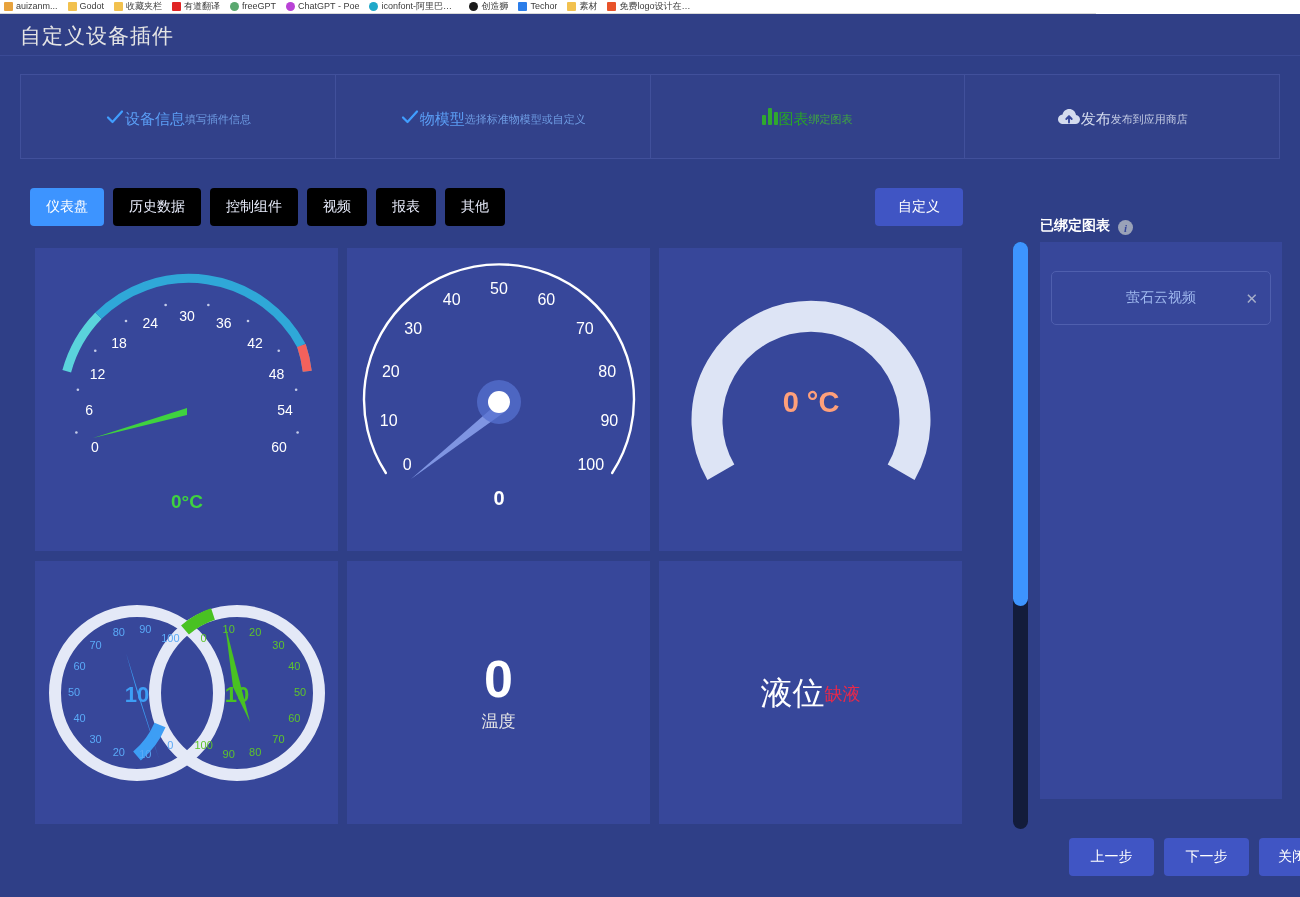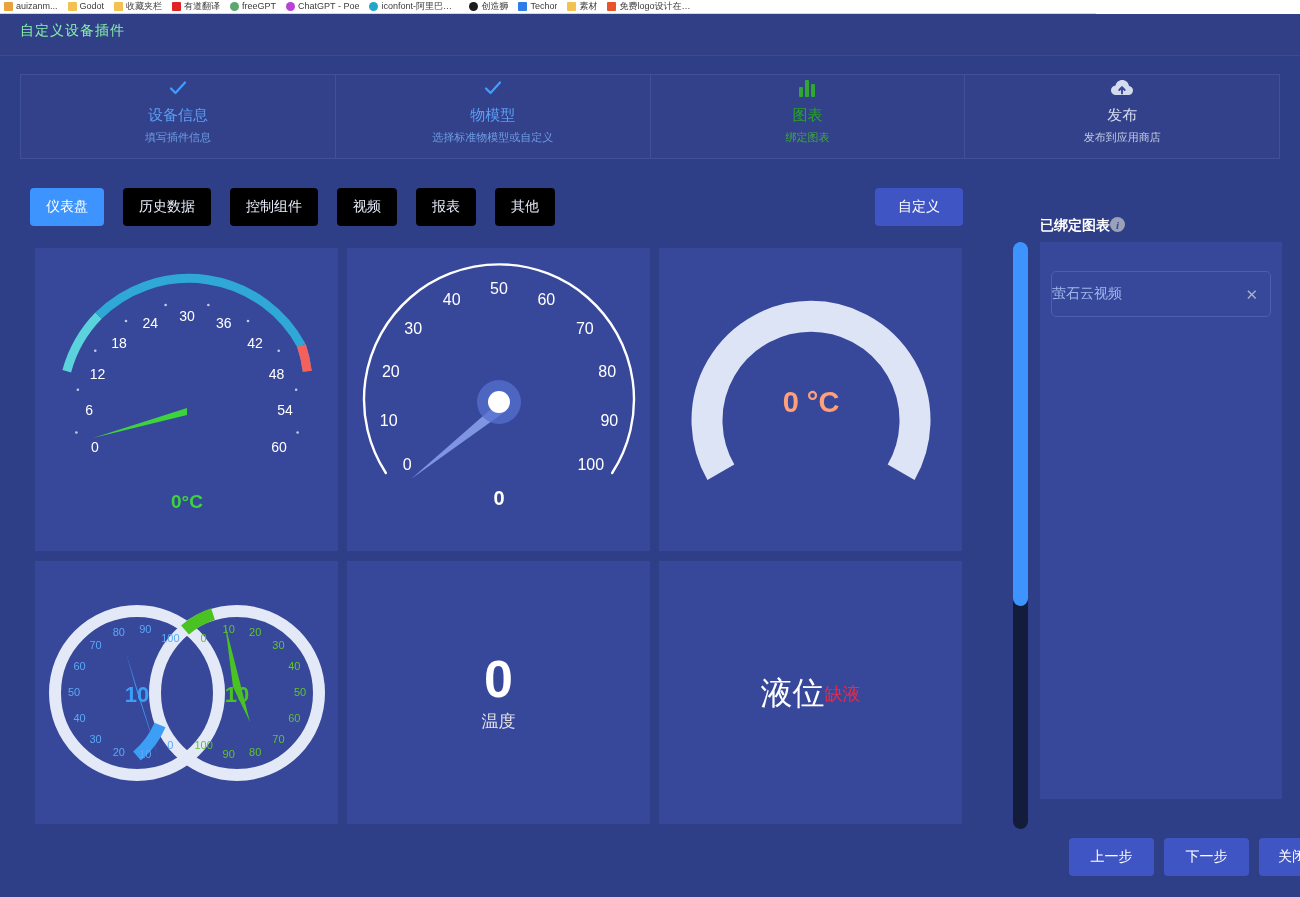--- a/index.html
+++ b/index.html
@@ -37,34 +37,34 @@
     width: 1300px; height: 883px;
     background: #2f3f87;
   }
   #app-header {
     position: absolute; left: 0; top: 0; width: 1300px; height: 42px;
     background: #303f86;
     border-bottom: 1px solid #3a4a95;
   }
   #app-title {
     position: absolute; left: 20px; top: 8px;
-    font-size: 14px; color: #86efac; letter-spacing: 1px;
+    font-size: 21px; color: #e5e5e5; letter-spacing: 1px;
   }
 
   
   #steps {
     position: absolute; left: 20px; top: 60px;
     width: 1260px; height: 85px;
     display: flex;
     border: 1px solid #41509b;
     background: #32418a;
   }
   .step {
     flex: 1 1 0; position: relative;
-    display: flex; flex-direction: column; align-items: center; 
+    display: flex; flex-direction: row; align-items: center; justify-content: center;
     border-right: 1px solid #41509b;
   }
   .step:last-child { border-right: none; }
   .step-icon {
     height: 26px; display: flex; align-items: center; justify-content: center;
     font-size: 20px; line-height: 1;
   }
   .step-title { font-size: 15px; margin-top: 5px; }
   .step-sub { font-size: 11px; margin-top: 5px; }
   .step.done .step-icon { color: #409eff; }
@@ -75,21 +75,21 @@
   .step.pending .step-title { color: #d4dbee; }
   .step.pending .step-sub { color: #c3cbe4; }
 
   .bars-icon { display: inline-flex; align-items: flex-end; gap: 2px; height: 17px; }
   .bars-icon i { display: block; width: 4px; background: #2fa82f; border-radius: 1px; }
   .bars-icon i:nth-child(1) { height: 10px; }
   .bars-icon i:nth-child(2) { height: 17px; }
   .bars-icon i:nth-child(3) { height: 13px; }
 
   
-  #tabbar { position: absolute; left: 30px; top: 174px; display: flex; gap: 19px; }
+  #tabbar { position: absolute; left: 30px; top: 174px; display: flex; gap: 9px; }
   .tab {
     height: 38px; padding: 0 16px;
     display: flex; align-items: center; justify-content: center;
     background: #000000; color: #e8ecfb;
     font-size: 14px; border-radius: 4px; cursor: pointer;
     white-space: nowrap;
   }
   .tab.sel { background: #3d94ff; color: #ffffff; }
 
   #custom-btn {
@@ -108,21 +108,21 @@
     grid-template-rows: 303px 263px;
     gap: 10px 9px;
   }
   .card { background: #37479a; position: relative; overflow: hidden; }
 
   .gauge-wrap { position: absolute; inset: 0; display: flex; align-items: center; justify-content: center; }
 
   
   #bound-title {
     position: absolute; left: 1040px; top: 203px;
-    display: flex; align-items: flex-start; gap: 0;
+    display: flex; align-items: flex-end; gap: 8px;
     font-size: 14px; color: #ffffff; font-weight: bold;
   }
   .info-icon {
     width: 15px; height: 15px; border-radius: 50%;
     background: #9aa2b8; color: #37479a;
     font-size: 11px; font-style: italic; font-weight: bold;
     display: flex; align-items: center; justify-content: center;
     font-family: "Liberation Serif", serif;
   }
   #panel-scroll-track {
@@ -135,23 +135,23 @@
     width: 15px; height: 364px;
     background: #3d94ff; border-radius: 8px;
   }
   #bound-panel {
     position: absolute; left: 1040px; top: 228px;
     width: 242px; height: 557px;
     background: #37479a;
   }
   .bound-item {
     position: absolute; left: 11px; top: 29px;
-    width: 220px; height: 46px;
+    width: 220px; height: 54px;
     border: 1px solid #4f5fae; border-radius: 5px;
-    display: flex; align-items: center; 
+    display: flex; align-items: center; justify-content: center;
     color: #9fb8ee; font-size: 14px;
   }
   .bound-item-x {
     position: absolute; right: 12px; top: 50%; transform: translateY(-50%);
     color: #a7afc9; font-size: 15px; cursor: pointer; line-height: 1;
   }
 
   
   #footer-buttons {
     position: absolute; left: 1021px; top: 824px;

